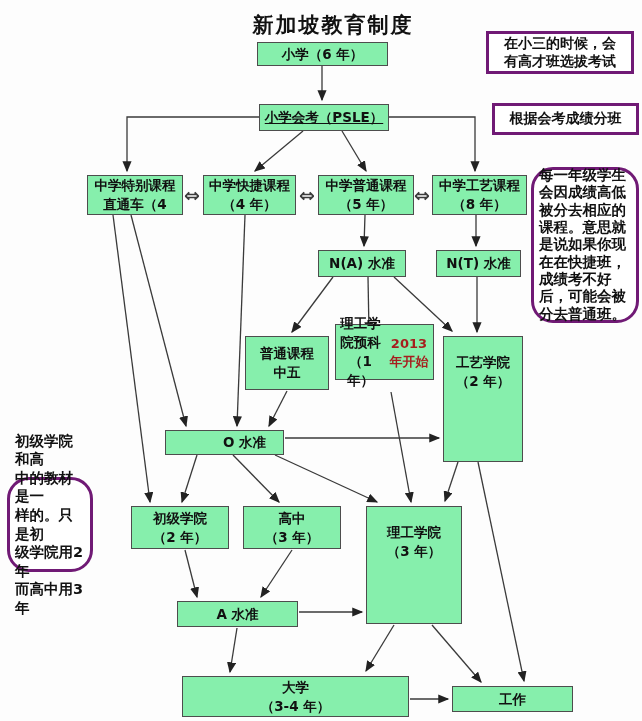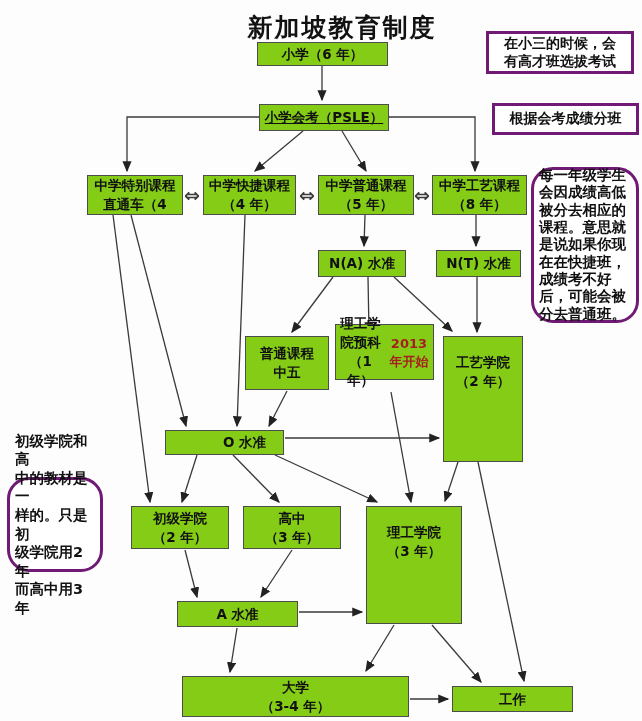--- a/index.html
+++ b/index.html
@@ -2,25 +2,25 @@
 <html><head>
 <meta charset="utf-8">
 <style>
   html,body{margin:0;padding:0;background:#fff;}
   .canvas{
     position:relative;width:642px;height:721px;background:#fdfdfd;
     font-family:"DejaVu Sans","Liberation Sans",sans-serif;color:#111;overflow:hidden;
   }
   .arrows{position:absolute;left:0;top:0;z-index:1;}
   .title{
-    position:absolute;left:182px;top:11px;width:320px;text-align:center;
-    font-size:25px;font-weight:bold;letter-spacing:2px;z-index:2;
+    position:absolute;left:173px;top:11px;width:320px;text-align:center;
+    font-size:21px;font-weight:bold;letter-spacing:2px;z-index:2;
   }
   .node{
-    position:absolute;background:#84cc16;border:1.6px solid #4d4d4d;
+    position:absolute;background:#86efac;border:1.6px solid #4d4d4d;
     display:flex;align-items:center;justify-content:center;text-align:center;
     font-weight:bold;font-size:13.5px;line-height:1.4;white-space:pre-line;
     z-index:2;box-sizing:border-box;
   }
   .node.top-align{align-items:flex-start;padding-top:16px;}
   .node .note{display:block;font-size:13px;margin-top:2px;}
   .annotation{
     position:absolute;background:#fff;border:3px solid #701a75;
     display:flex;align-items:center;justify-content:center;text-align:center;
     font-weight:bold;font-size:14px;line-height:1.28;white-space:pre-line;
@@ -168,21 +168,21 @@
     <span>每一年级学生
 会因成绩高低
 被分去相应的
 课程。意思就
 是说如果你现
 在在快捷班，
 成绩考不好
 后，可能会被
 分去普通班。</span>
   </div>
-  <div class="annotation left" style="left:7px;top:477px;width:96px;height:95px;">
+  <div class="annotation left" style="left:7px;top:477px;width:86px;height:95px;">
     <span>初级学院和高
 中的教材是一
 样的。只是初
 级学院用2 年
 而高中用3 年</span>
   </div>
 
 </div>
 
 </body></html>

